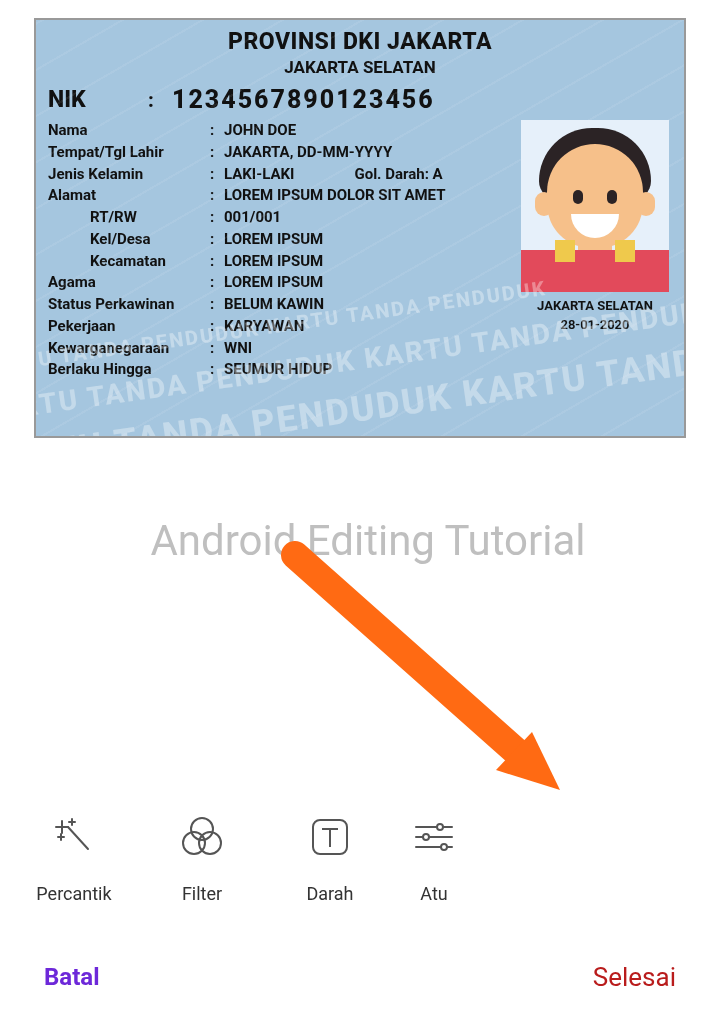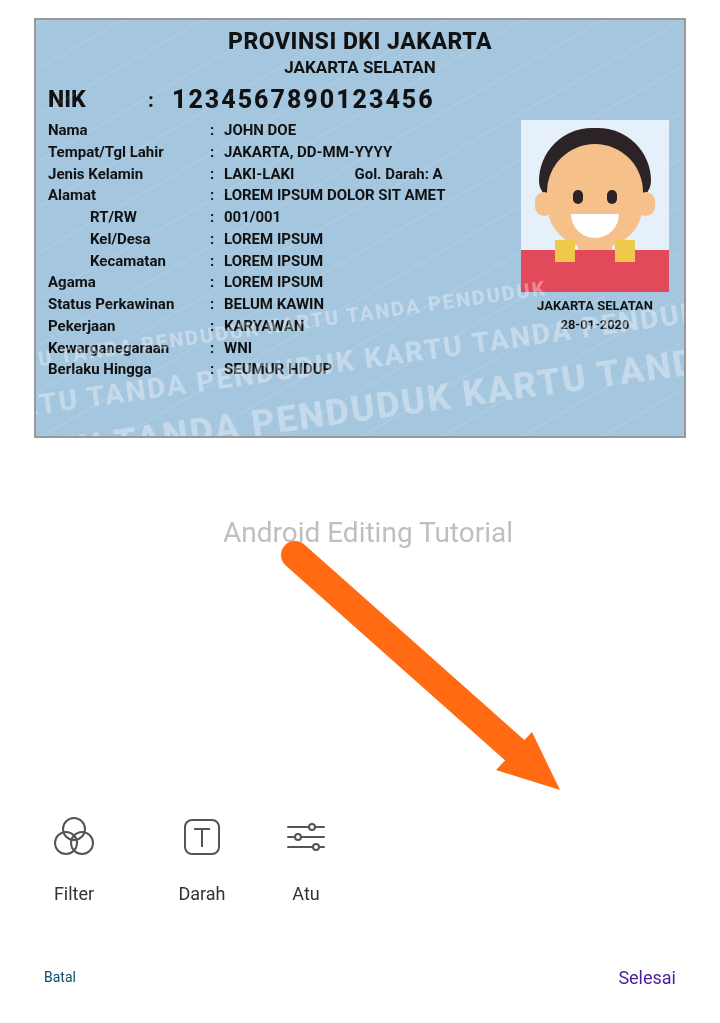--- a/index.html
+++ b/index.html
@@ -52,33 +52,33 @@
     .caption1 { font-weight:700; font-size:13px; color:#111; text-align:center; }
     .caption2 { font-weight:600; font-size:13px; color:#111; text-align:center; margin-top:-2px; }
 
     .wm-row { position:absolute; left:-60px; right:-60px; font-weight:800; color:rgba(255,255,255,0.35); white-space:nowrap; pointer-events:none; letter-spacing:2px; }
     .wm1 { bottom:110px; font-size:20px; transform:rotate(-8deg); }
     .wm2 { bottom:60px; font-size:28px; transform:rotate(-8deg); }
     .wm3 { bottom:6px; font-size:36px; transform:rotate(-8deg); }
 
     .watermark-text {
       position: absolute; top: 516px; left: 0; right: 0; text-align: center;
-      font-size: 28px; color: #bfbfbf; font-weight: 400; margin-left: 16px;
+      font-size: 42px; color: #bfbfbf; font-weight: 400; margin-left: 16px;
     }
 
     .arrow-svg { position: absolute; left: 0; top: 0; pointer-events: none; }
 
     .toolbar { position: absolute; bottom: 100px; left: 0; right: 0; height: 130px; display: flex; align-items: center; padding: 0 10px; overflow: hidden; }
     .tool { flex: 0 0 128px; display: flex; flex-direction: column; align-items: center; gap: 22px; color: #333; }
     .tool .ico { width: 48px; height: 48px; display: flex; align-items: center; justify-content: center; }
     .tool .lbl { font-size: 18px; color: #333; }
 
     .bottom-bar { position: absolute; bottom: 0; left: 0; right: 0; height: 92px; display: flex; align-items: center; justify-content: space-between; padding: 0 44px; }
-    .bottom-bar .cancel { font-size: 14px; color: #0c4a6e; font-weight: 400; }
-    .bottom-bar .done { font-size: 18px; color: #4c1d95; }
+    .bottom-bar .cancel { font-size: 24px; color: #6d28d9; font-weight: 700; }
+    .bottom-bar .done { font-size: 26px; color: #b91c1c; }
   </style>
 </head>
 <body>
 
 <div class="card">
   <div class="card-head">
     <div class="line1">PROVINSI DKI JAKARTA</div>
     <div class="line2">JAKARTA SELATAN</div>
   </div>
 
@@ -176,20 +176,34 @@
 
 <div class="watermark-text">Android Editing Tutorial</div>
 
 <svg class="arrow-svg" width="720" height="1023">
   <defs></defs>
   <line x1="295" y1="555" x2="528" y2="762" stroke="#ff6a13" stroke-width="28" stroke-linecap="round"></line>
   <polygon points="560,790 496,770 532,732" fill="#ff6a13"></polygon>
 </svg>
 
 <div class="toolbar">
+  <div class="tool">
+    <div class="ico">
+      <svg width="44" height="44" viewBox="0 0 44 44" fill="none" stroke="#555" stroke-width="2" stroke-linecap="round">
+        <line x1="16" y1="12" x2="36" y2="34"></line>
+        <line x1="10" y1="6" x2="10" y2="18"></line>
+          <line x1="4" y1="12" x2="16" y2="12"></line>
+        <line x1="6" y1="22" x2="12" y2="22"></line>
+          <line x1="9" y1="19" x2="9" y2="25"></line>
+        <line x1="20" y1="4" x2="20" y2="10"></line>
+          <line x1="17" y1="7" x2="23" y2="7"></line>
+      </svg>
+    </div>
+    <div class="lbl">Percantik</div>
+  </div>
 
 
   <div class="tool">
     <div class="ico">
       <svg width="48" height="44" viewBox="0 0 48 44" fill="none" stroke="#555" stroke-width="2">
         <circle cx="24" cy="14" r="11"></circle>
           <circle cx="16" cy="28" r="11"></circle>
           <circle cx="32" cy="28" r="11"></circle>
       </svg>
     </div>

